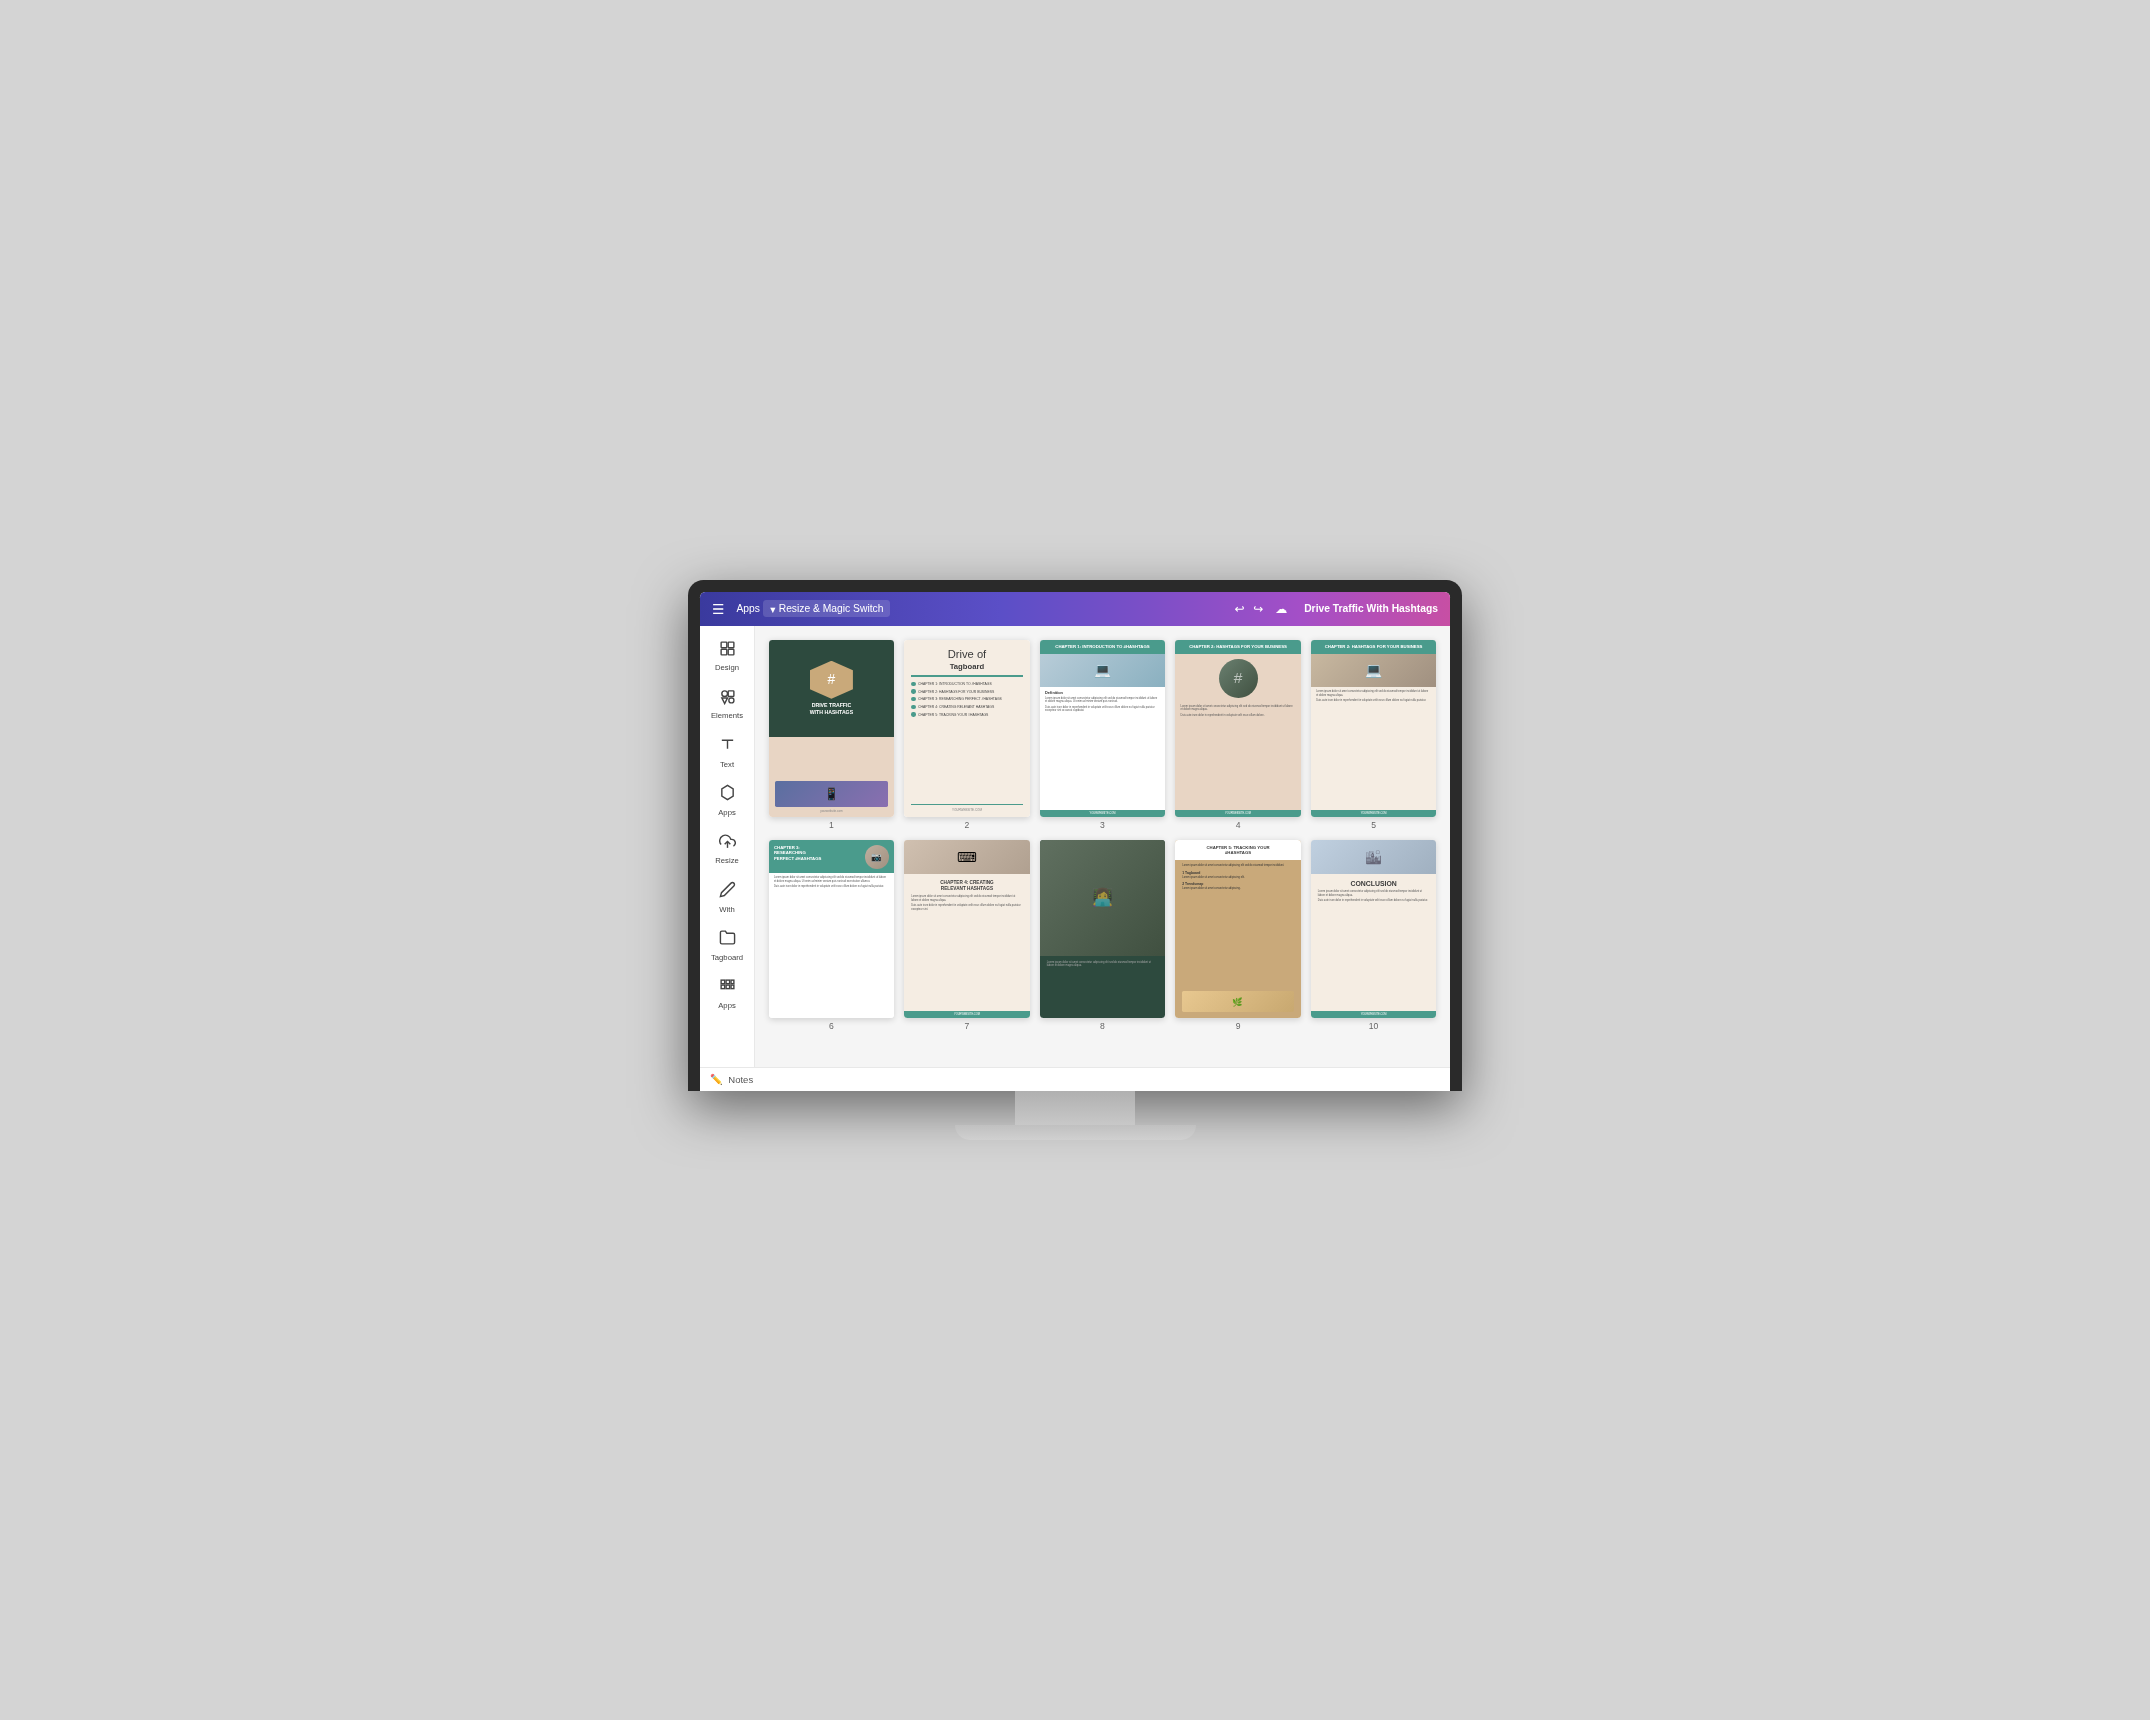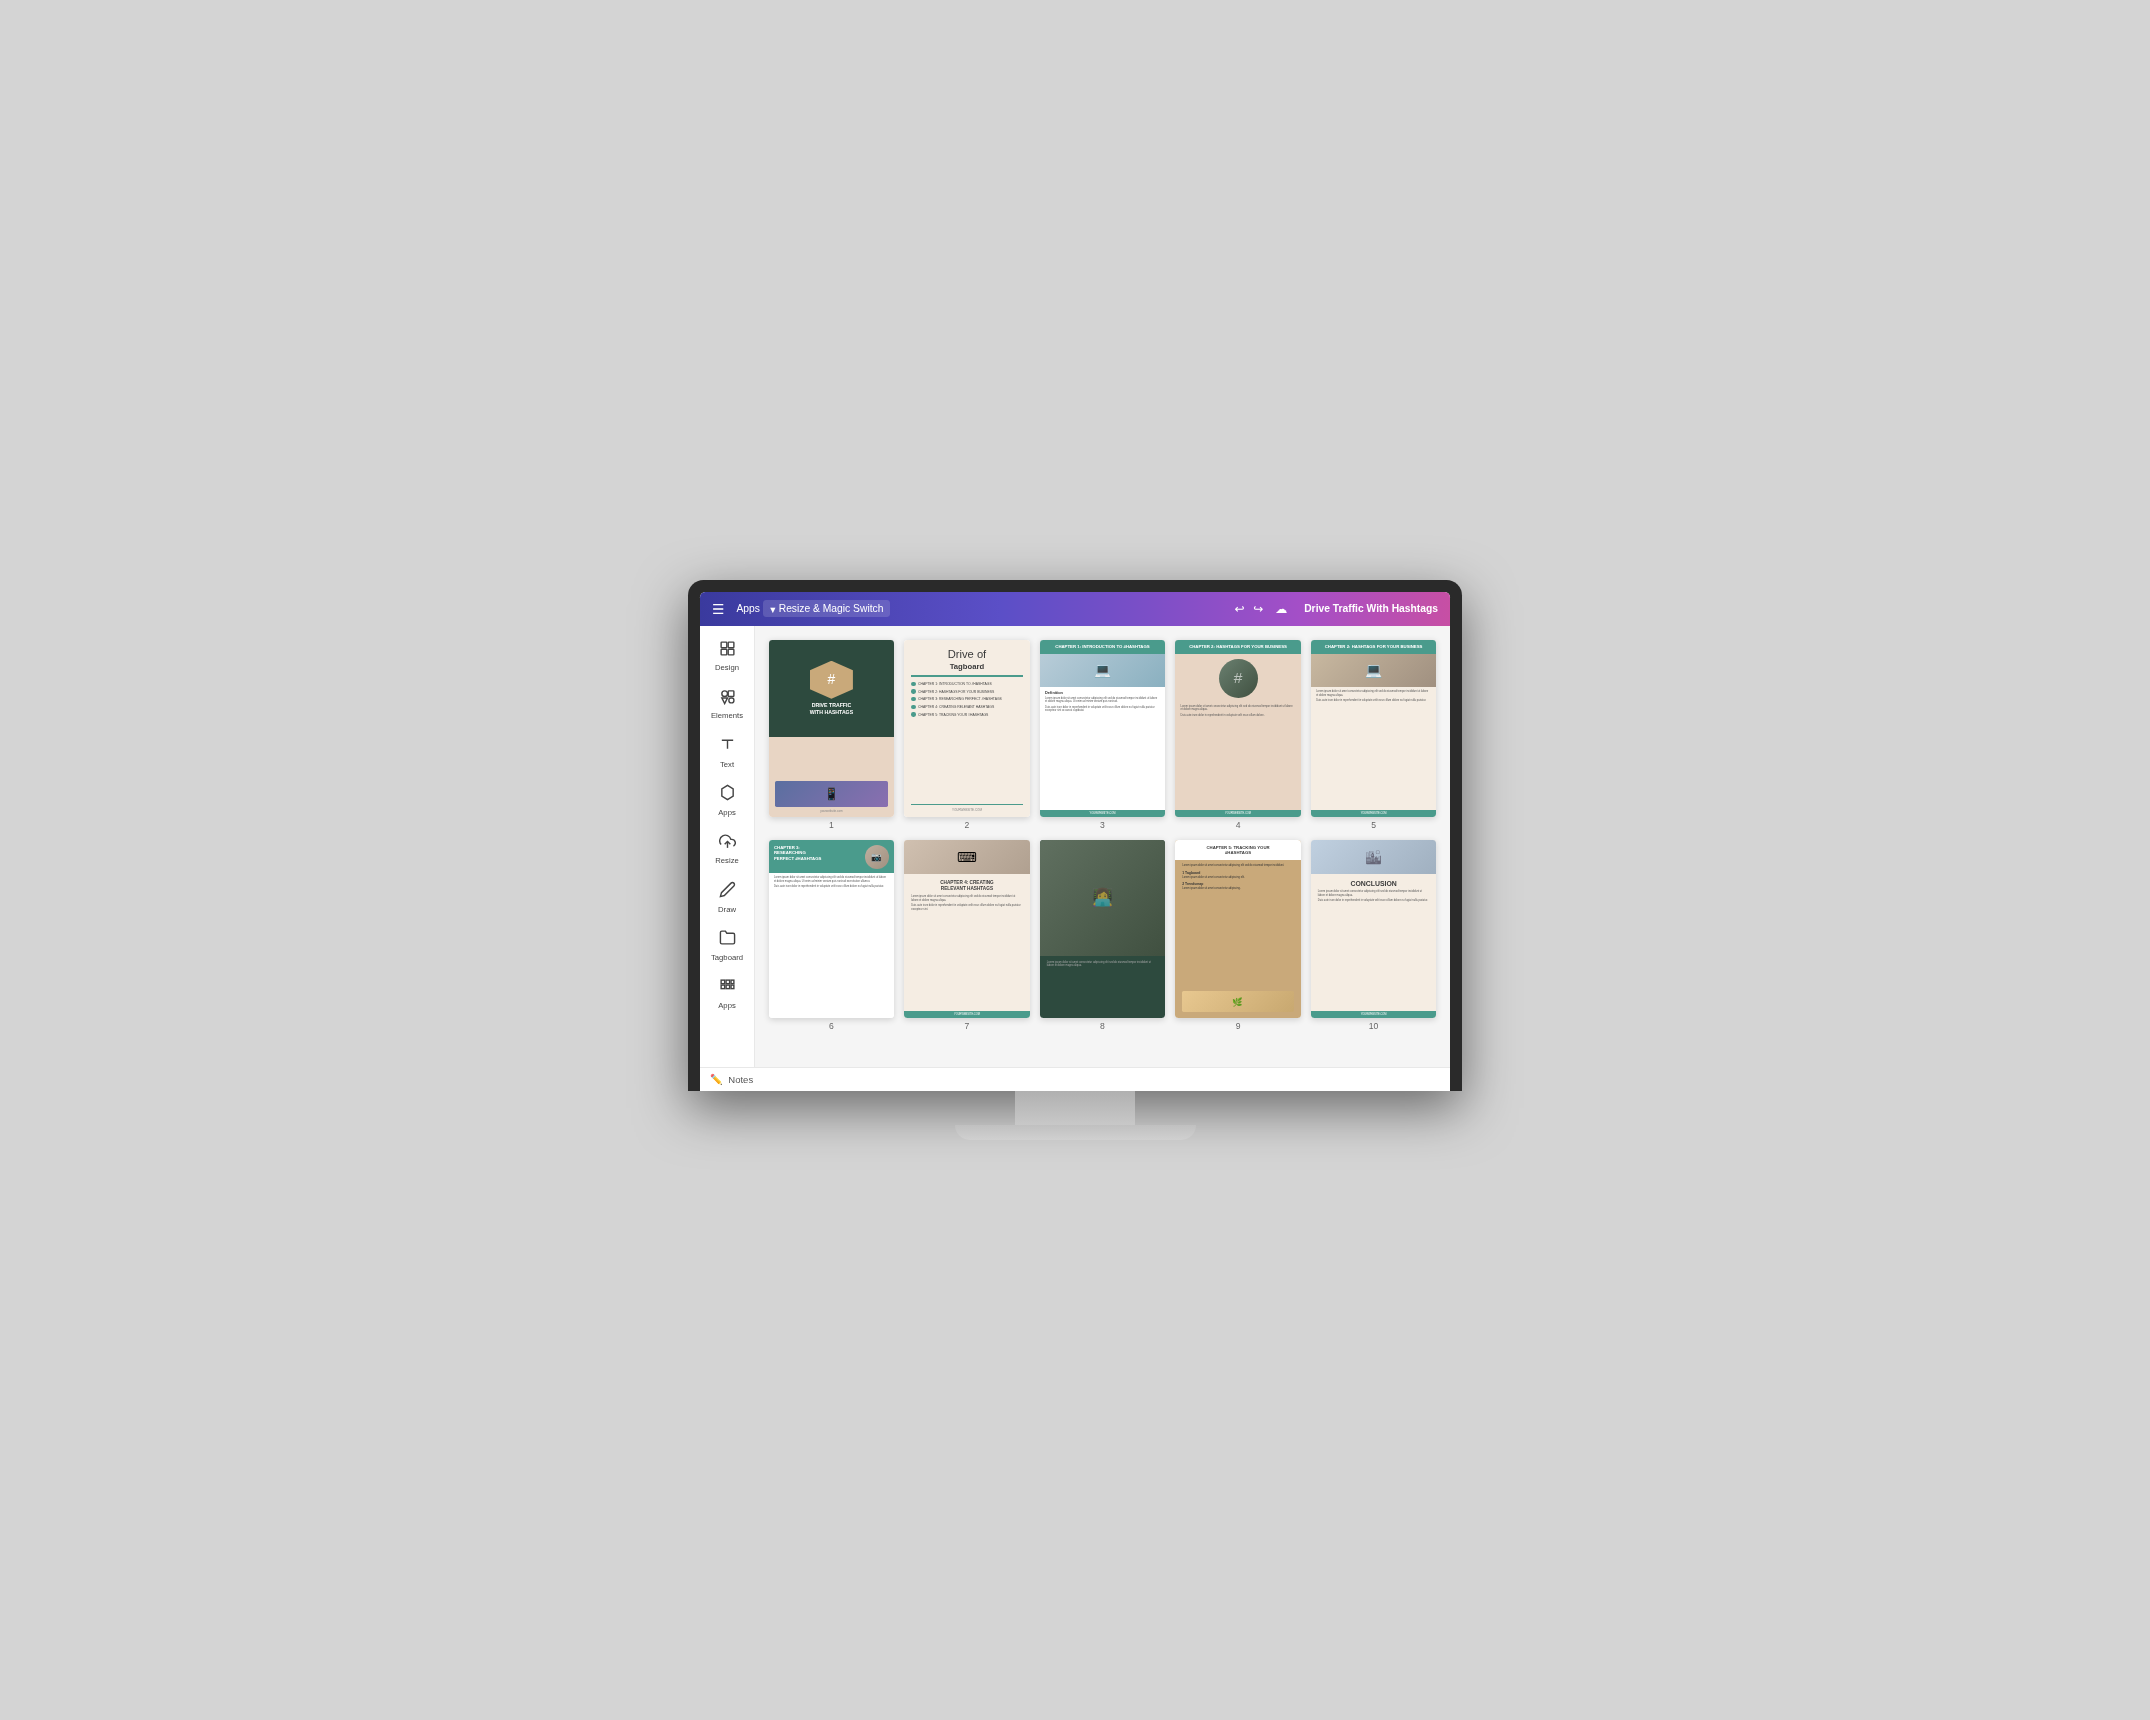--- a/index.html
+++ b/index.html
@@ -305,21 +305,21 @@
             </span>
             <span class="label">Resize</span>
           </div>
 
           <div class="sidebar-item">
             <span class="icon">
               <svg class="svg-icon" viewBox="0 0 24 24" fill="none" stroke="#444" stroke-width="2">
                 <path d="M17 3a2.828 2.828 0 1 1 4 4L7.5 20.5 2 22l1.5-5.5L17 3z"></path>
               </svg>
             </span>
-            <span class="label">Draw</span>
+            <span class="label">With</span>
           </div>
 
           <div class="sidebar-item">
             <span class="icon">
               <svg class="svg-icon" viewBox="0 0 24 24" fill="none" stroke="#444" stroke-width="2">
                 <path d="M22 19a2 2 0 0 1-2 2H4a2 2 0 0 1-2-2V5a2 2 0 0 1 2-2h5l2 3h9a2 2 0 0 1 2 2z"></path>
               </svg>
             </span>
             <span class="label">Tagboard</span>
           </div>

